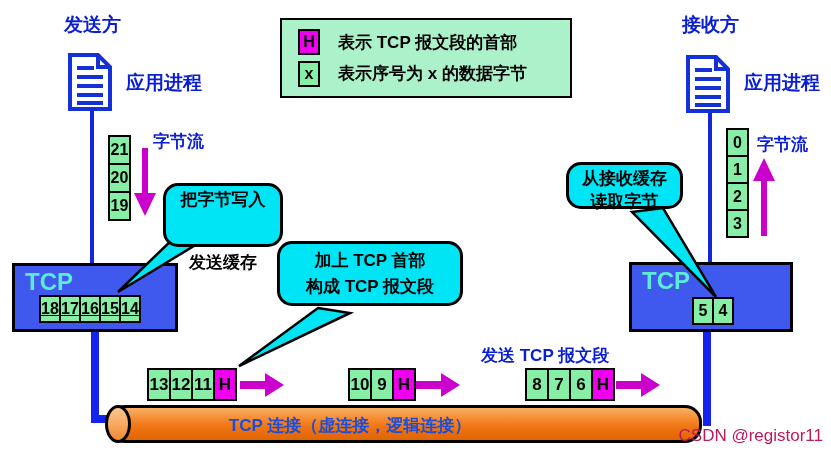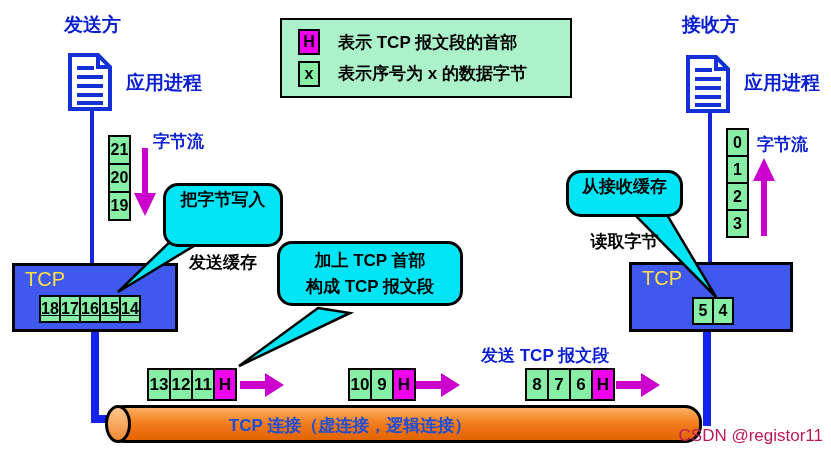--- a/index.html
+++ b/index.html
@@ -23,21 +23,21 @@
   .byte-col{position:absolute;display:flex;flex-direction:column;}
   .byte-col .cell{width:23px;height:30px;margin-top:-2px;}
   .byte-col .cell:first-child{margin-top:0;}
   .seg{position:absolute;display:flex;}
   .seg .cell{width:24px;height:33px;margin-left:-2px;font-size:17px;}
   .seg .cell:first-child{margin-left:0;}
   
   .tcp-box{
     position:absolute;box-sizing:border-box;background:#3f58ee;border:3px solid #000;
   }
-  .tcp-box .tcp-title{position:absolute;left:10px;top:2px;color:#fde047;font-weight:normal;font-size:20px;}
+  .tcp-box .tcp-title{position:absolute;left:10px;top:2px;color:#5eead4;font-weight:bold;font-size:24px;}
   .buf-row{position:absolute;display:flex;}
   .buf-row .cell{width:22px;height:28px;margin-left:-2px;}
   .buf-row .cell:first-child{margin-left:0;}
   
   .callout{
     position:absolute;box-sizing:border-box;background:#00e5f5;border:3px solid #000;
     border-radius:15px;display:flex;flex-direction:column;justify-content:space-evenly;
     align-items:center;text-align:center;font-weight:bold;font-size:17px;color:#000;
     padding:2px 4px;white-space:nowrap;
   }
@@ -219,20 +219,20 @@
   </svg>
 
   <div class="callout" style="left:163px;top:183px;width:120px;height:64px;gap:40px;">
     <div>把字节写入</div>
     <div>发送缓存</div>
   </div>
   <div class="callout" style="left:277px;top:241px;width:186px;height:65px;">
     <div>加上 TCP 首部</div>
     <div>构成 TCP 报文段</div>
   </div>
-  <div class="callout" style="left:566px;top:170px;width:117px;height:47px;gap:32px;">
+  <div class="callout" style="left:566px;top:162px;width:117px;height:47px;">
     <div>从接收缓存</div>
     <div>读取字节</div>
   </div>
 
   <div class="watermark">CSDN @registor11</div>
 
 </div>
 
 </body></html>

